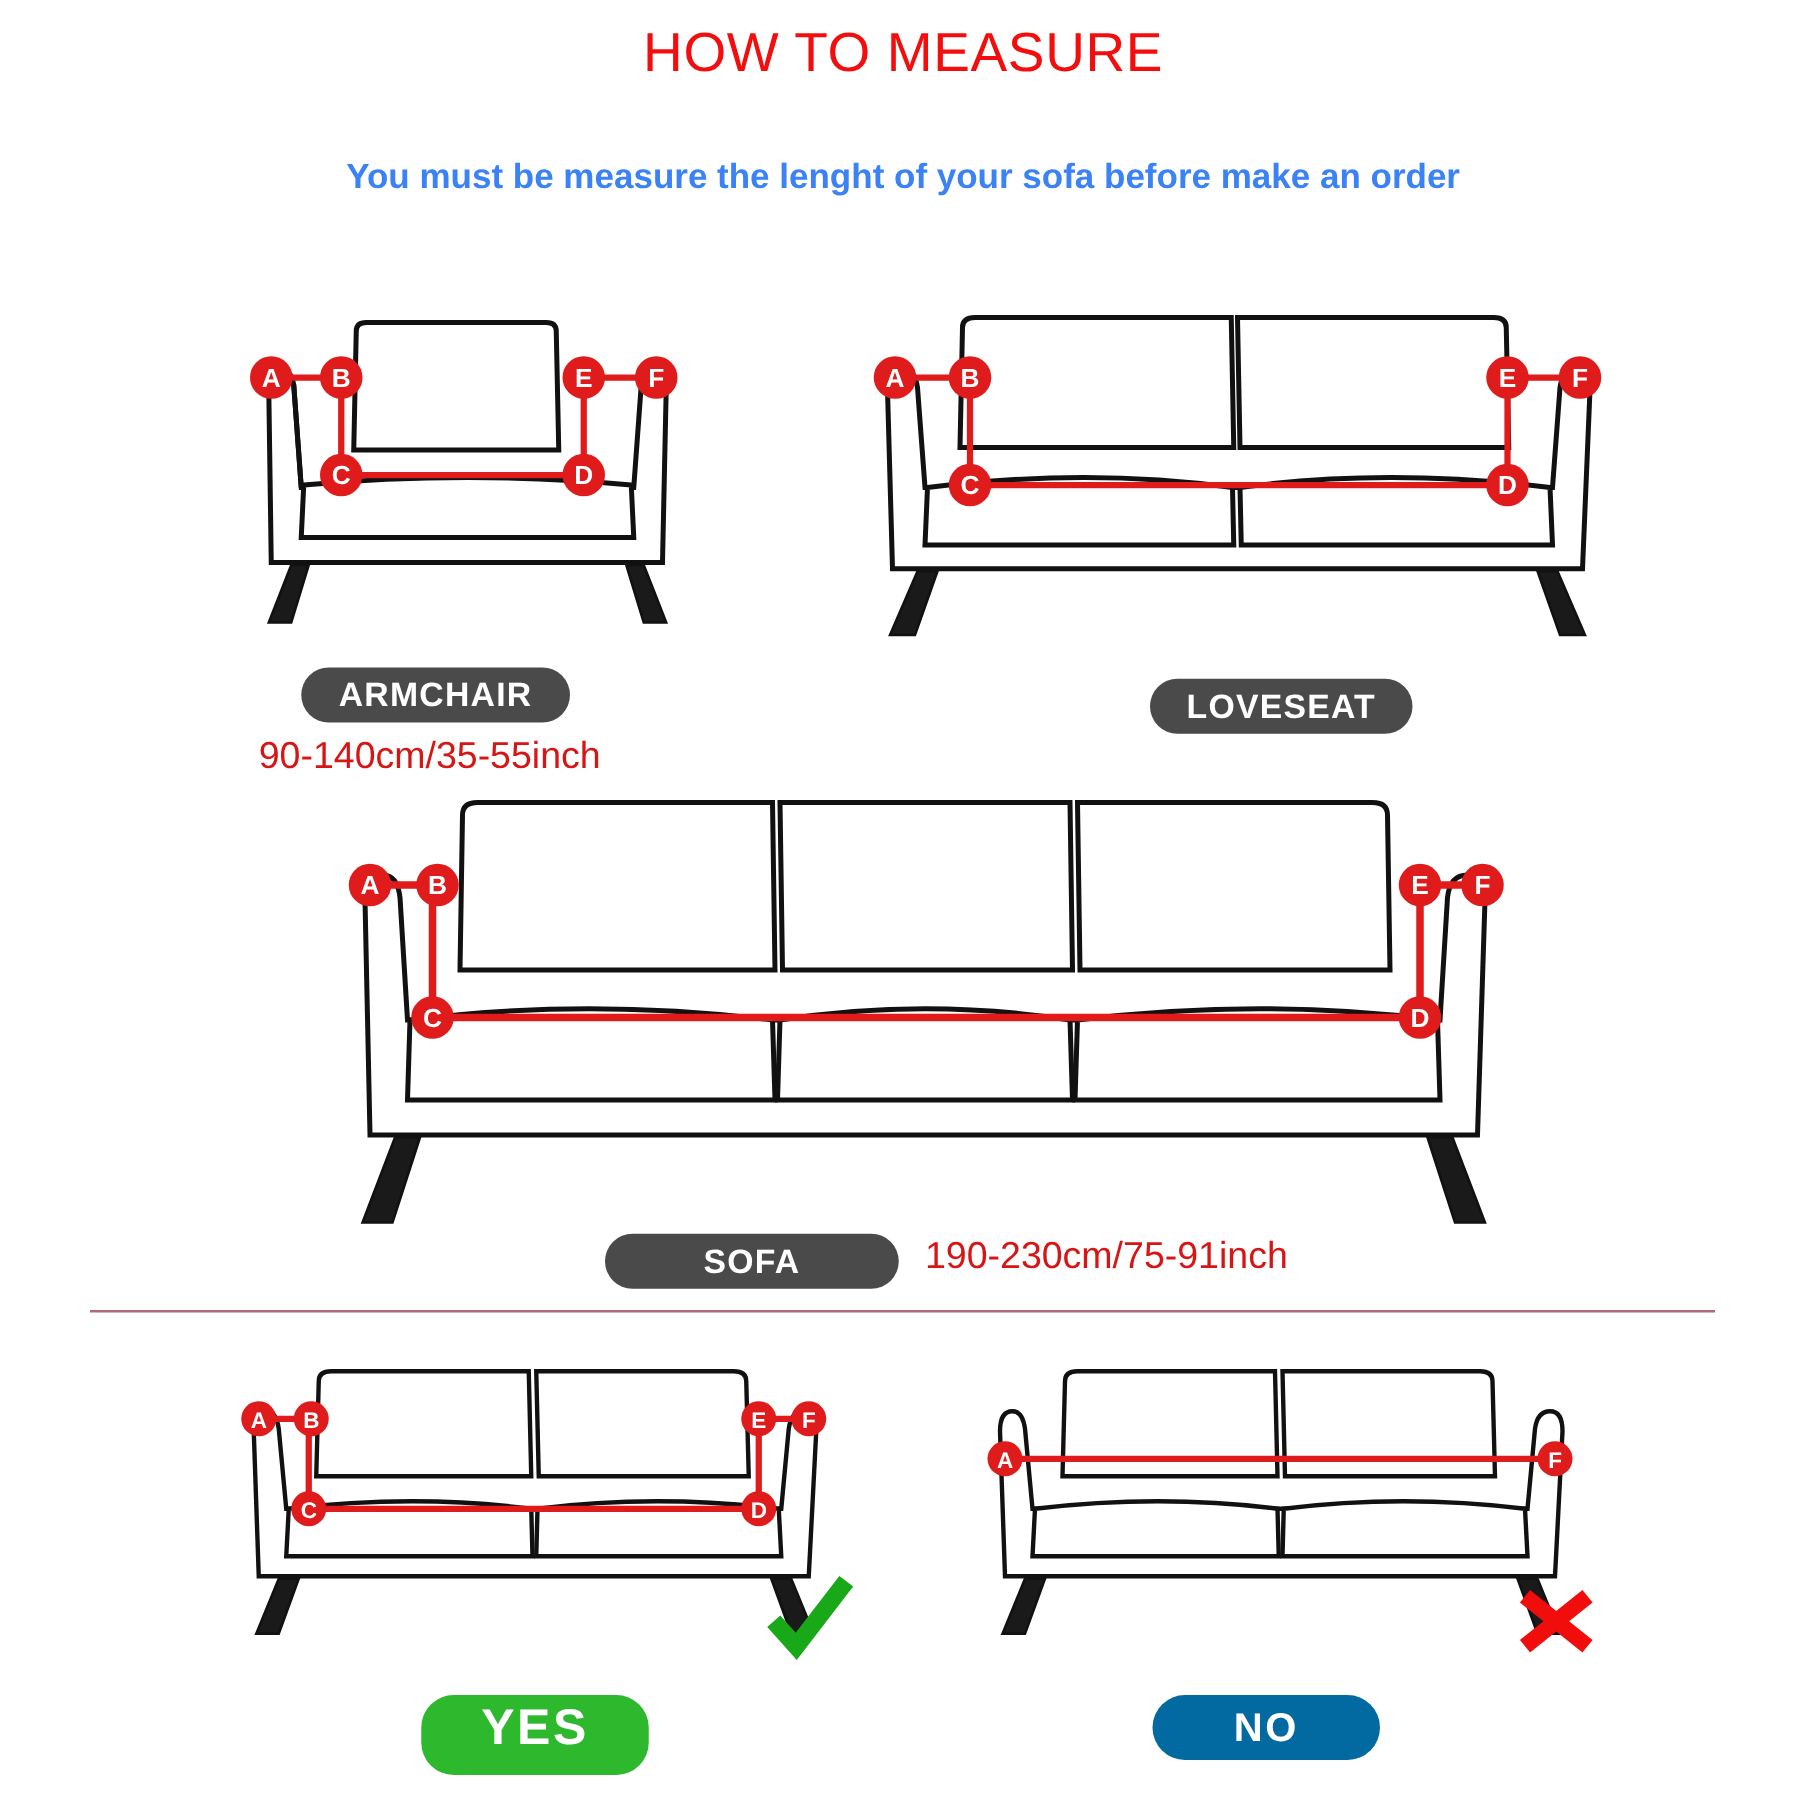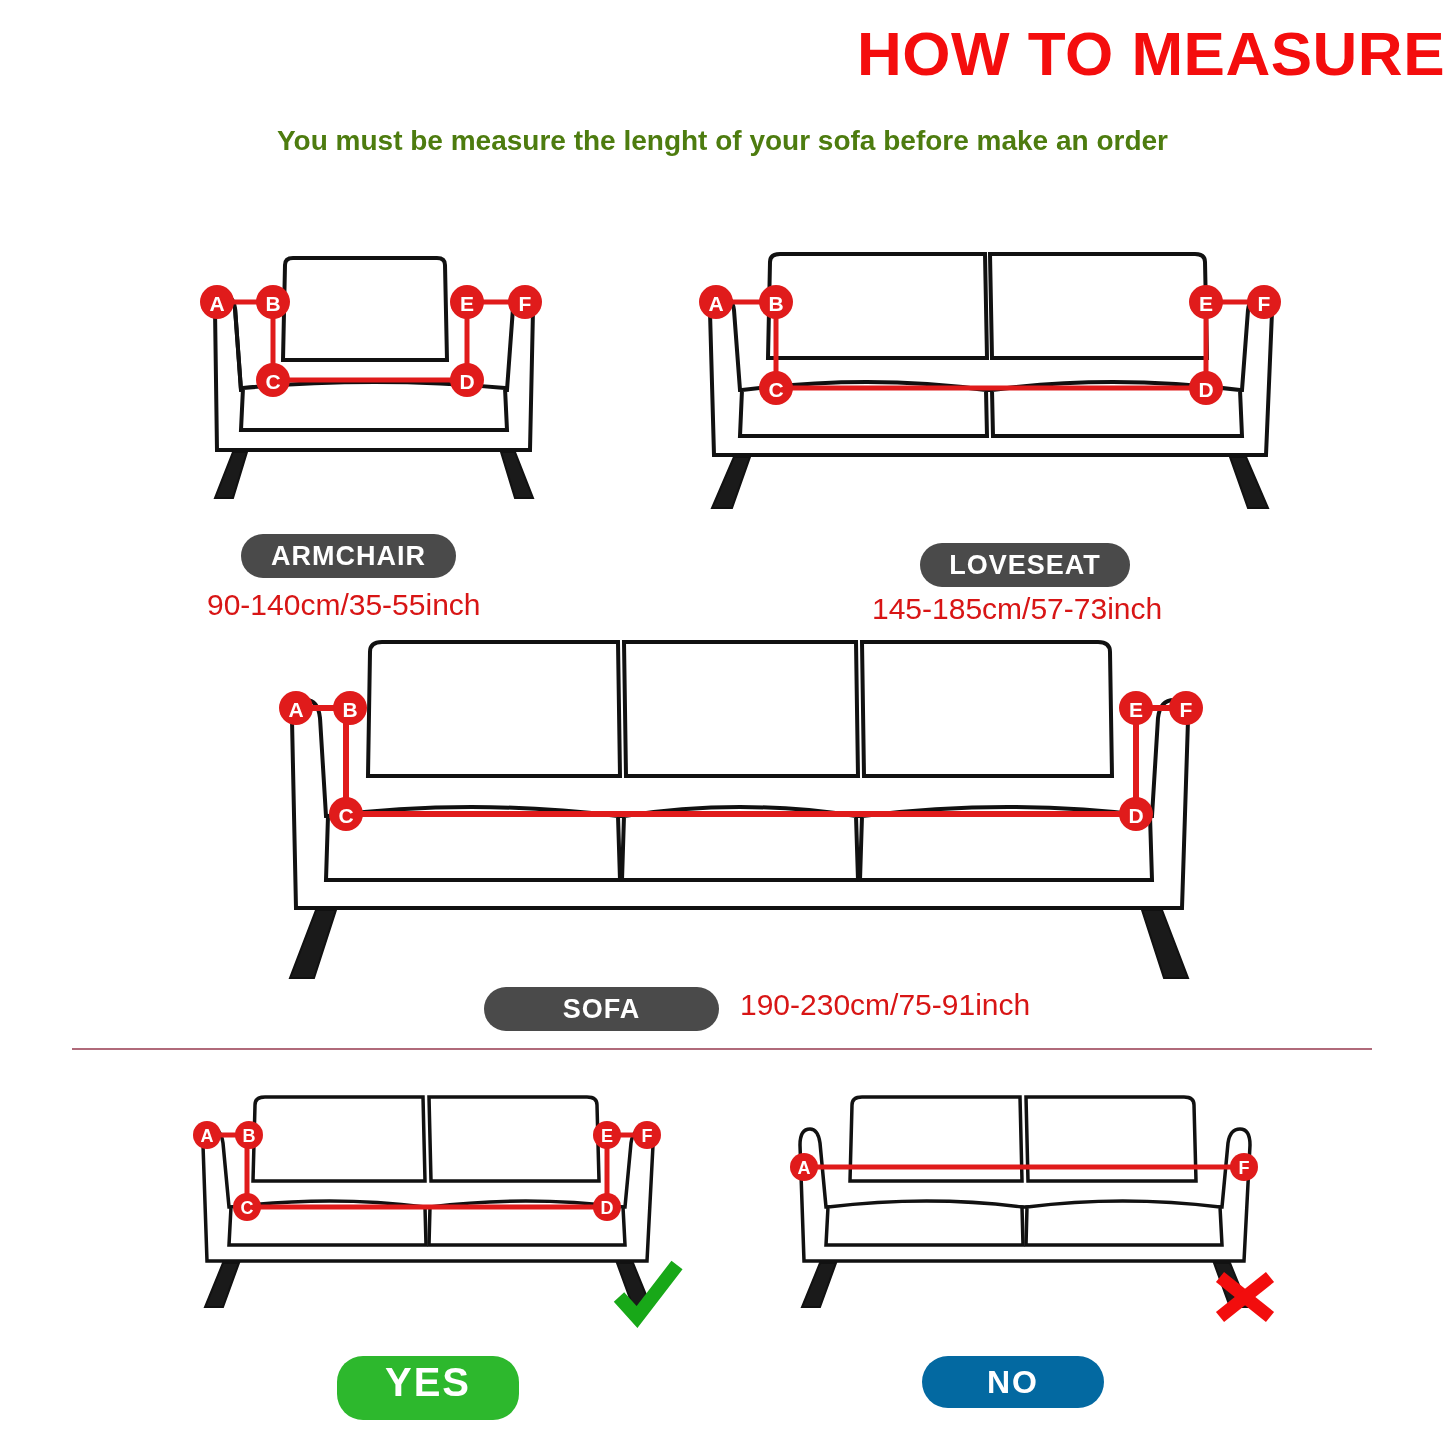--- a/index.html
+++ b/index.html
@@ -18,36 +18,36 @@
   .page {
     position: relative;
     width: 1445px;
     height: 1445px;
   }
   .title {
     position: absolute;
     top: 18px;
     left: 0;
     width: 100%;
-    text-align: right;
+    text-align: center;
     color: #f40d0d;
-    font-size: 62px;
-    font-weight: bold;
+    font-size: 44px;
+    font-weight: normal;
     letter-spacing: 0.5px;
   }
   .subtitle {
     position: absolute;
     top: 120px;
     left: 0;
     width: 100%;
     text-align: center;
     font-size: 28px;
     font-weight: bold;
     line-height: 1.5;
-    color: #4d7c0f;
+    color: #3b82f6;
   }
   .subtitle div { white-space: nowrap; }
 
   .fig { position: absolute; }
 
   .label-pill {
     position: absolute;
     background: #4a4a4a;
     color: #ffffff;
     border-radius: 22px;
@@ -214,21 +214,20 @@
           <circle cx="516" cy="62" r="17" fill="#e01b1b"></circle>
           <text class="node-letter" x="516" y="63">E</text>
         </g>
       <g>
           <circle cx="574" cy="62" r="17" fill="#e01b1b"></circle>
           <text class="node-letter" x="574" y="63">F</text>
         </g>
     </svg>
   </div>
   <div class="label-pill" style="left:920px; top:543px; width:210px;">LOVESEAT</div>
-  <div class="dim-text" style="left:872px; top:592px;">145-185cm/57-73inch</div>
 
   <div class="fig" style="left:270px; top:630px; width:940px; height:370px;">
     <svg width="940" height="370" viewBox="0 0 940 370">
 
       <path d="M100 22 Q100 12 112 12 L348 12 L350 146 L98 146 Z" fill="#fff" stroke="#111" stroke-width="4"></path>
       <path d="M354 12 L586 12 L588 146 L356 146 Z" fill="#fff" stroke="#111" stroke-width="4"></path>
       <path d="M592 12 L828 12 Q840 12 840 22 L842 146 L594 146 Z" fill="#fff" stroke="#111" stroke-width="4"></path>
 
       <path d="M36 70 Q22 70 22 90 L26 278 L912 278 L918 90 Q918 70 904 70 Q890 70 888 88 L882 186 L56 186 L50 88 Q48 70 36 70 Z" fill="#fff" stroke="#111" stroke-width="4"></path>
 

